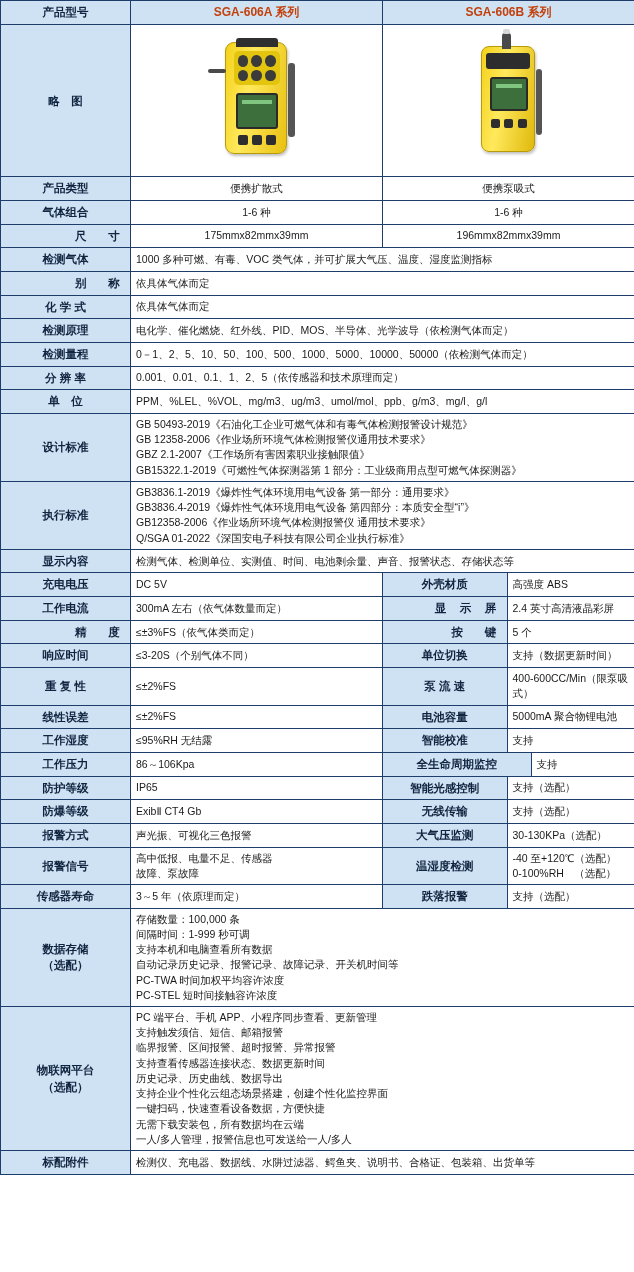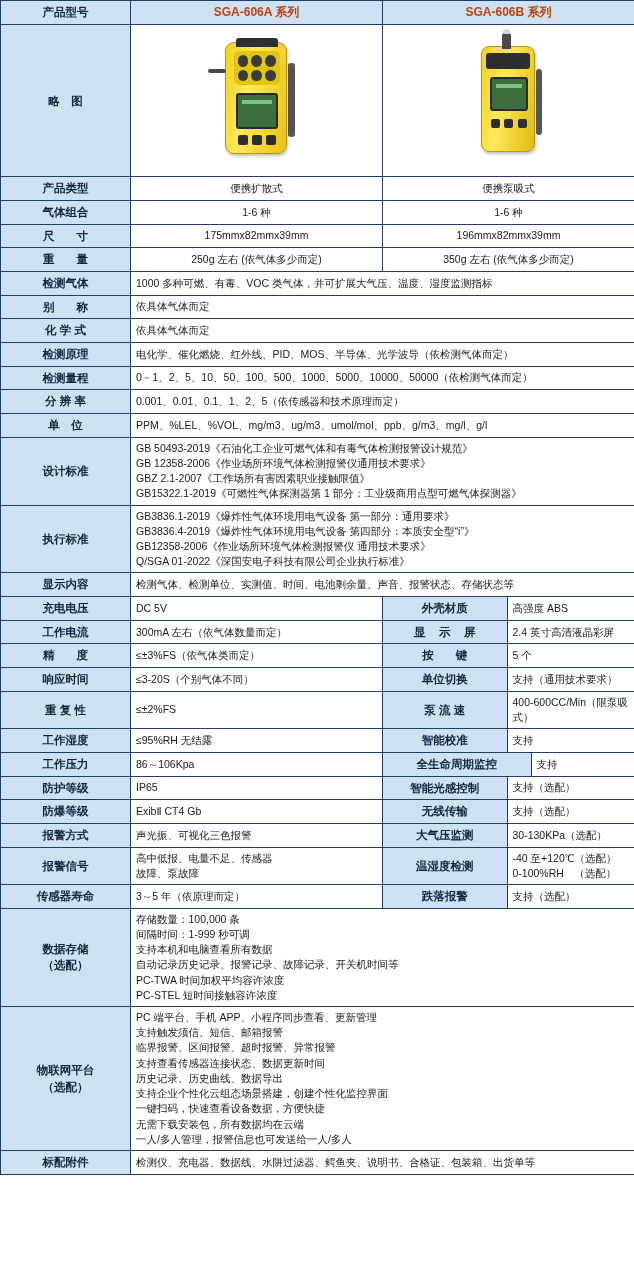--- a/index.html
+++ b/index.html
@@ -28,20 +28,21 @@
     background: #cfe2f3;
     text-align: center;
     font-weight: bold;
     color: #10243f;
     font-size: 11.5px;
     width: 130px;
   }
   .lbl.spread {
     letter-spacing: 0.45em;
     text-indent: 0.45em;
+    text-align: right;
   }
   .val {
     background: #ffffff;
     text-align: left;
     font-size: 10.5px;
     color: #1a1a1a;
   }
   .val.center { text-align: center; }
   .hdr {
     background: #cfe2f3;
@@ -247,25 +248,20 @@
     <tr>
       <td class="lbl">气体组合</td>
       <td class="val center">1-6 种</td>
       <td class="val center">1-6 种</td>
     </tr>
     <tr>
       <td class="lbl spread">尺　寸</td>
       <td class="val center">175mmx82mmx39mm</td>
       <td class="val center">196mmx82mmx39mm</td>
     </tr>
-    <tr>
-      <td class="lbl spread">重　量</td>
-      <td class="val center">250g 左右 (依气体多少而定)</td>
-      <td class="val center">350g 左右 (依气体多少而定)</td>
-    </tr>
 
     <tr>
       <td class="lbl">检测气体</td>
       <td class="val" colspan="2">1000 多种可燃、有毒、VOC 类气体，并可扩展大气压、温度、湿度监测指标</td>
     </tr>
     <tr>
       <td class="lbl spread">别　称</td>
       <td class="val" colspan="2">依具体气体而定</td>
     </tr>
     <tr>
@@ -351,35 +347,49 @@
       </td>
     </tr>
     <tr>
       <td class="lbl">响应时间</td>
       <td class="val">≤3-20S（个别气体不同）</td>
       <td class="val" style="padding:0">
         <table style="width:100%;border-collapse:collapse;table-layout:fixed">
             <tbody>
               <tr>
           <td class="lbl" style="width:124px;border:0;border-right:1px solid #1f3d6b">单位切换</td>
-          <td class="val" style="border:0">支持（通用技术要求）</td>
+          <td class="val" style="border:0">支持（数据更新时间）</td>
         </tr>
             </tbody>
           </table>
       </td>
     </tr>
     <tr>
       <td class="lbl">重 复 性</td>
       <td class="val">≤±2%FS</td>
       <td class="val" style="padding:0">
         <table style="width:100%;border-collapse:collapse;table-layout:fixed">
             <tbody>
               <tr>
           <td class="lbl" style="width:124px;border:0;border-right:1px solid #1f3d6b">泵 流 速</td>
           <td class="val" style="border:0">400-600CC/Min（限泵吸式）</td>
+        </tr>
+            </tbody>
+          </table>
+      </td>
+    </tr>
+    <tr>
+      <td class="lbl">线性误差</td>
+      <td class="val">≤±2%FS</td>
+      <td class="val" style="padding:0">
+        <table style="width:100%;border-collapse:collapse;table-layout:fixed">
+            <tbody>
+              <tr>
+          <td class="lbl" style="width:124px;border:0;border-right:1px solid #1f3d6b">电池容量</td>
+          <td class="val" style="border:0">5000mA 聚合物锂电池</td>
         </tr>
             </tbody>
           </table>
       </td>
     </tr>
     <tr>
       <td class="lbl">工作湿度</td>
       <td class="val">≤95%RH 无结露</td>
       <td class="val" style="padding:0">
         <table style="width:100%;border-collapse:collapse;table-layout:fixed">

